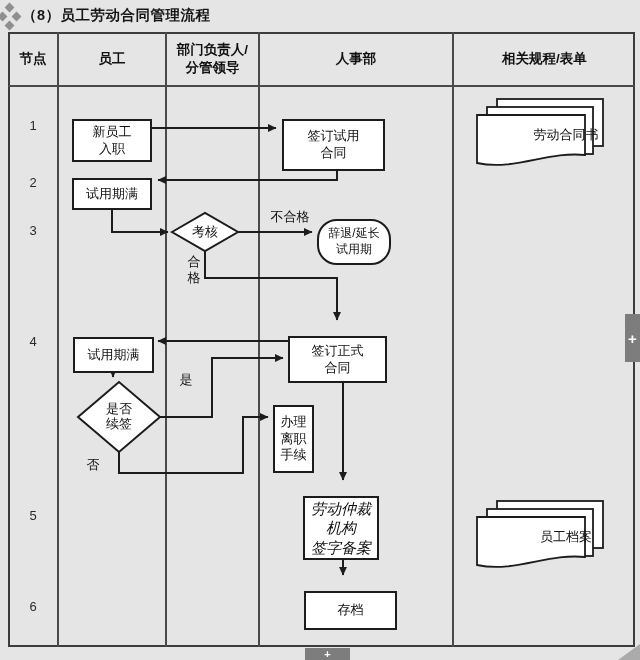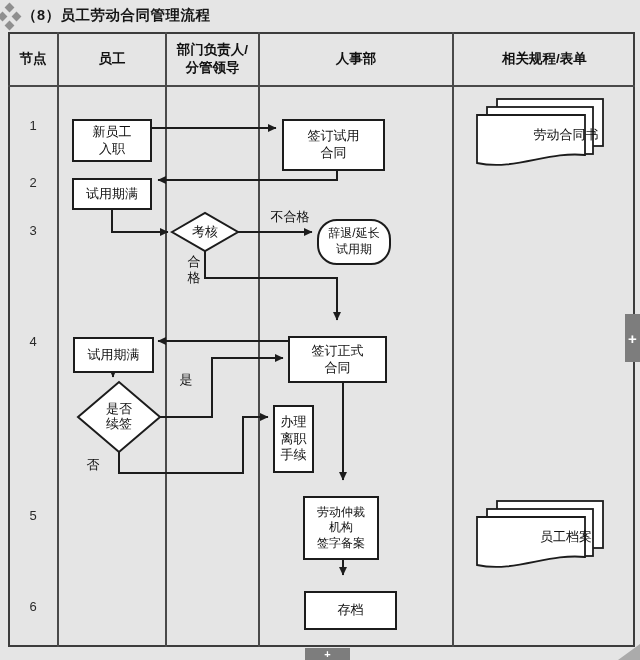--- a/index.html
+++ b/index.html
@@ -23,21 +23,21 @@
     text-align:center;font-weight:bold;font-size:13.5px;white-space:pre-line;line-height:1.35;z-index:2;
   }
   .node-num{position:absolute;left:9px;width:48px;text-align:center;font-size:13px;color:#2a2a2a;z-index:2;}
   svg.overlay{position:absolute;left:0;top:0;z-index:2;}
   .box{
     position:absolute;background:#fff;border:2px solid #1c1c1c;box-sizing:border-box;
     display:flex;align-items:center;justify-content:center;text-align:center;
     white-space:pre-line;font-size:13px;line-height:1.3;color:#111;z-index:3;margin-top:12px;
   }
   .rounded{border-radius:20px;font-size:12px;}
-  .small{font-size:12px;}
+  .small{font-size:15px;font-style:italic;}
   .lbl{position:absolute;color:#111;font-size:13px;z-index:4;white-space:pre-line;text-align:center;line-height:1.2;}
   .diamond-text{
     position:absolute;z-index:4;font-size:13px;color:#111;text-align:center;
     white-space:pre-line;line-height:1.15;
   }
   .doc-label{position:absolute;z-index:4;font-size:13px;color:#111;text-align:center;width:106px;padding-left:36px;}
   .tab{
     position:absolute;background:#7d7d7d;z-index:5;display:flex;align-items:center;justify-content:center;
     color:#fff;font-weight:bold;cursor:pointer;
   }

